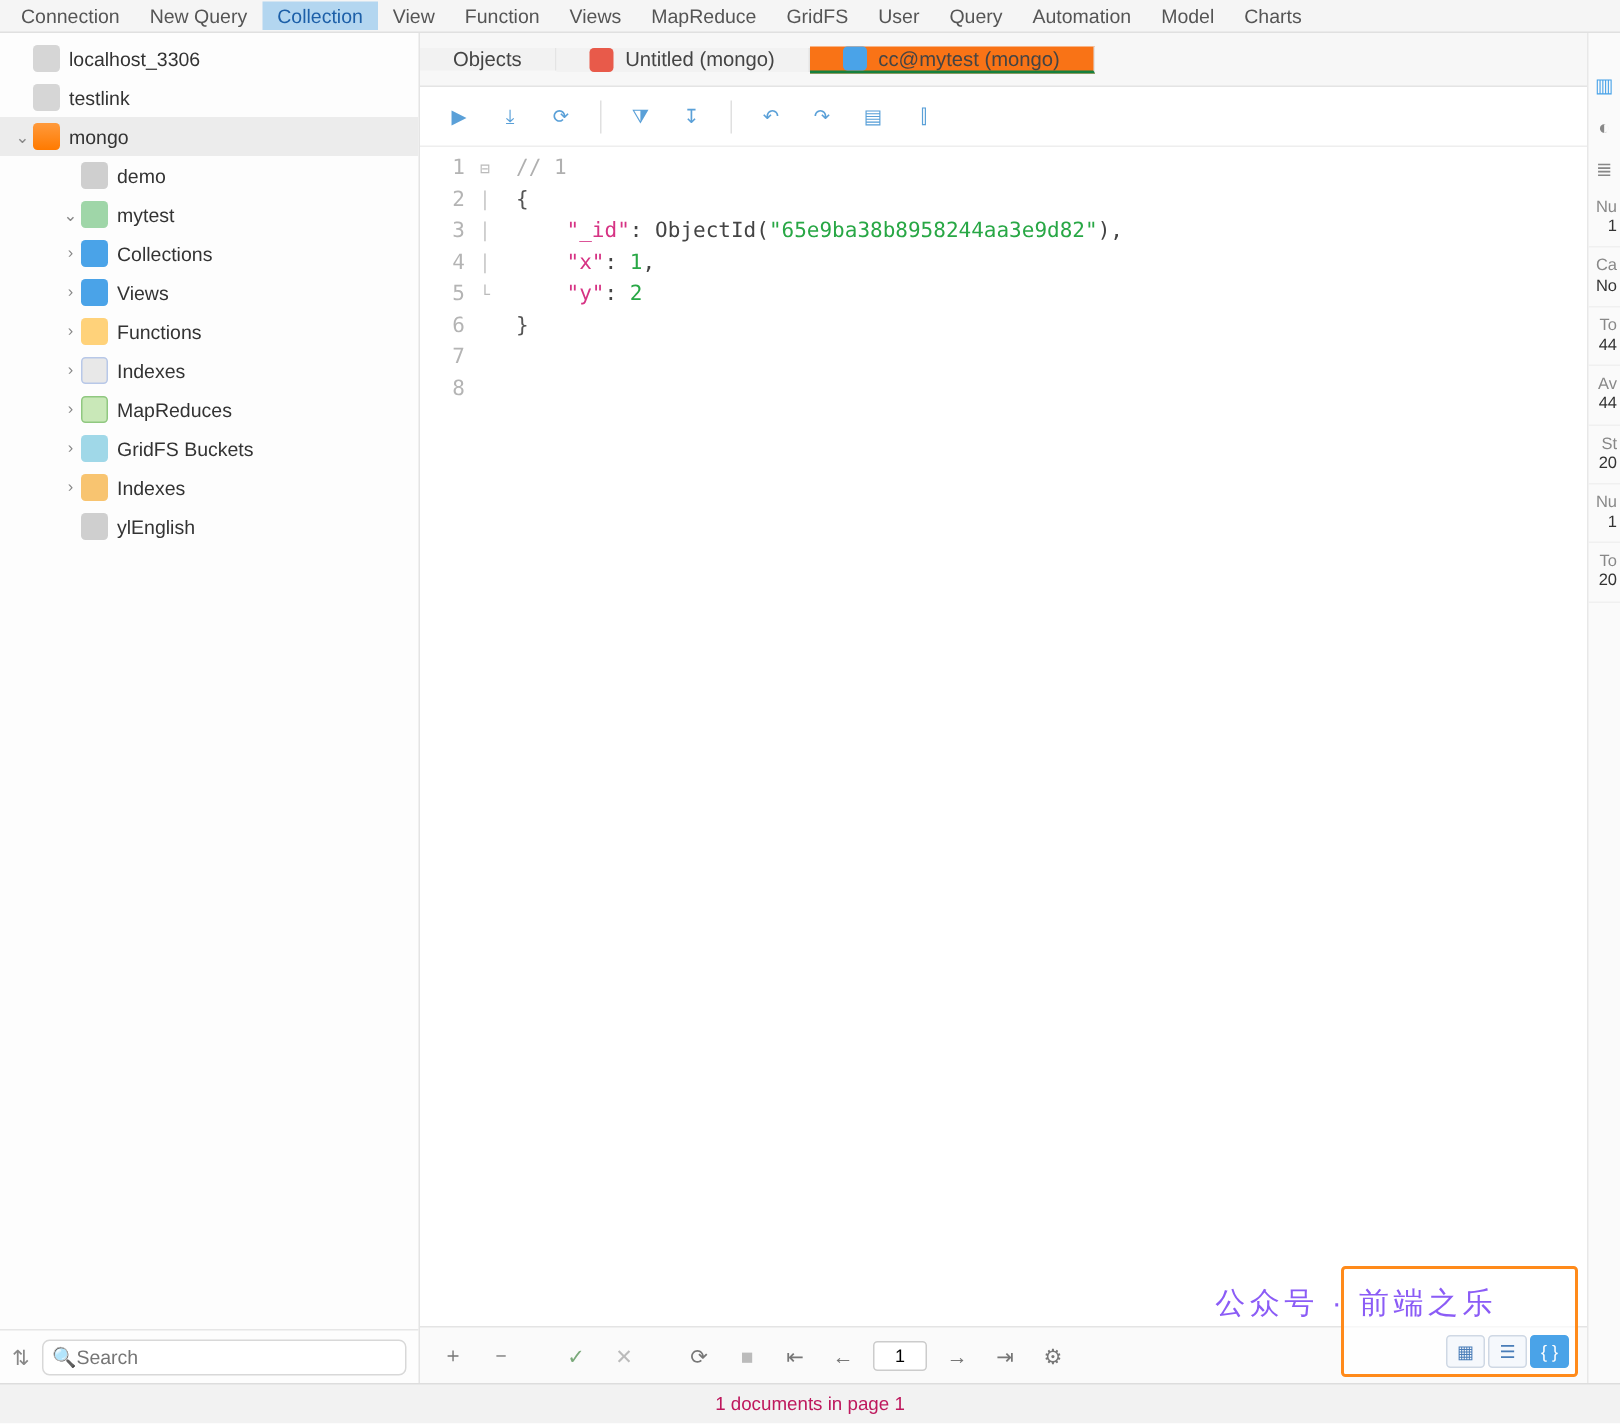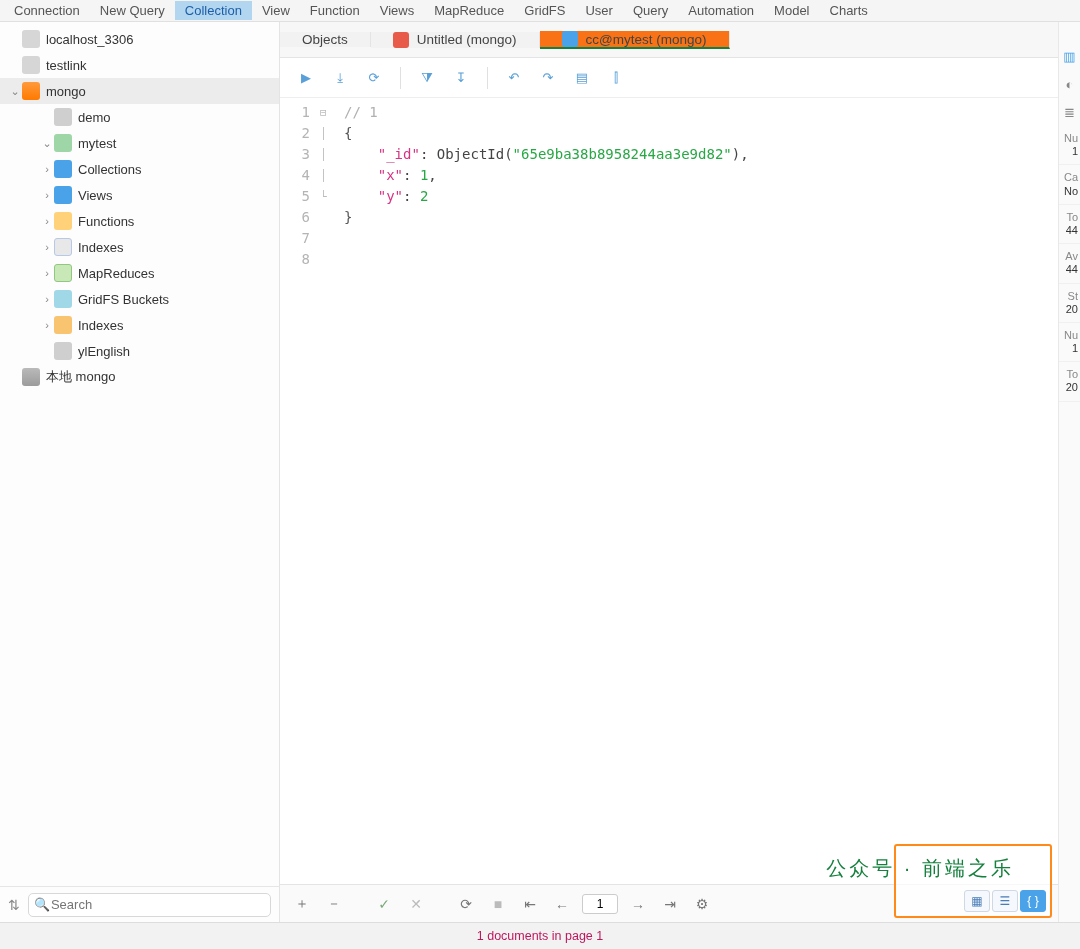--- a/index.html
+++ b/index.html
@@ -284,23 +284,23 @@
       color: #888;
       padding: 6px 2px;
       writing-mode: horizontal-tb;
       text-align: right;
       line-height: 1.2;
       border-bottom: 1px solid #f0f0f0;
     }
     .rp-icon { height: 28px; display: flex; align-items: center; justify-content: center; color: #4aa3e8; }
     .watermark {
       position: absolute;
-      right: 44px;
+      right: 60px;
       bottom: 40px;
-      color: #15803d;
+      color: #8b5cf6;
       font-size: 20px;
       letter-spacing: 3px;
       pointer-events: none;
     }
   </style>
 </head>
 <body>
 
 <div class="menubar" id="menubar">
     <div class="menubar-item">Connection</div>
@@ -379,25 +379,20 @@
         </div>
         <div class="tree-row indent-2">
           <span class="chev">›</span>
           <span class="icon icon-qry"></span>
           <span>Indexes</span>
         </div>
         <div class="tree-row indent-1">
           <span class="chev"></span>
           <span class="icon icon-db-grey"></span>
           <span>ylEnglish</span>
-        </div>
-        <div class="tree-row indent-0">
-          <span class="chev"></span>
-          <span class="icon icon-mongo" style="filter: grayscale(1) brightness(1.1);"></span>
-          <span>本地 mongo</span>
         </div>
       </div>
     <div class="sidebar-bottom">
       <span class="filter-prefix-icon">⇅</span>
       <div class="search-wrap">
         <span style="color:#aaa">🔍</span>
         <input placeholder="Search" style="">
       </div>
     </div>
   </div>

